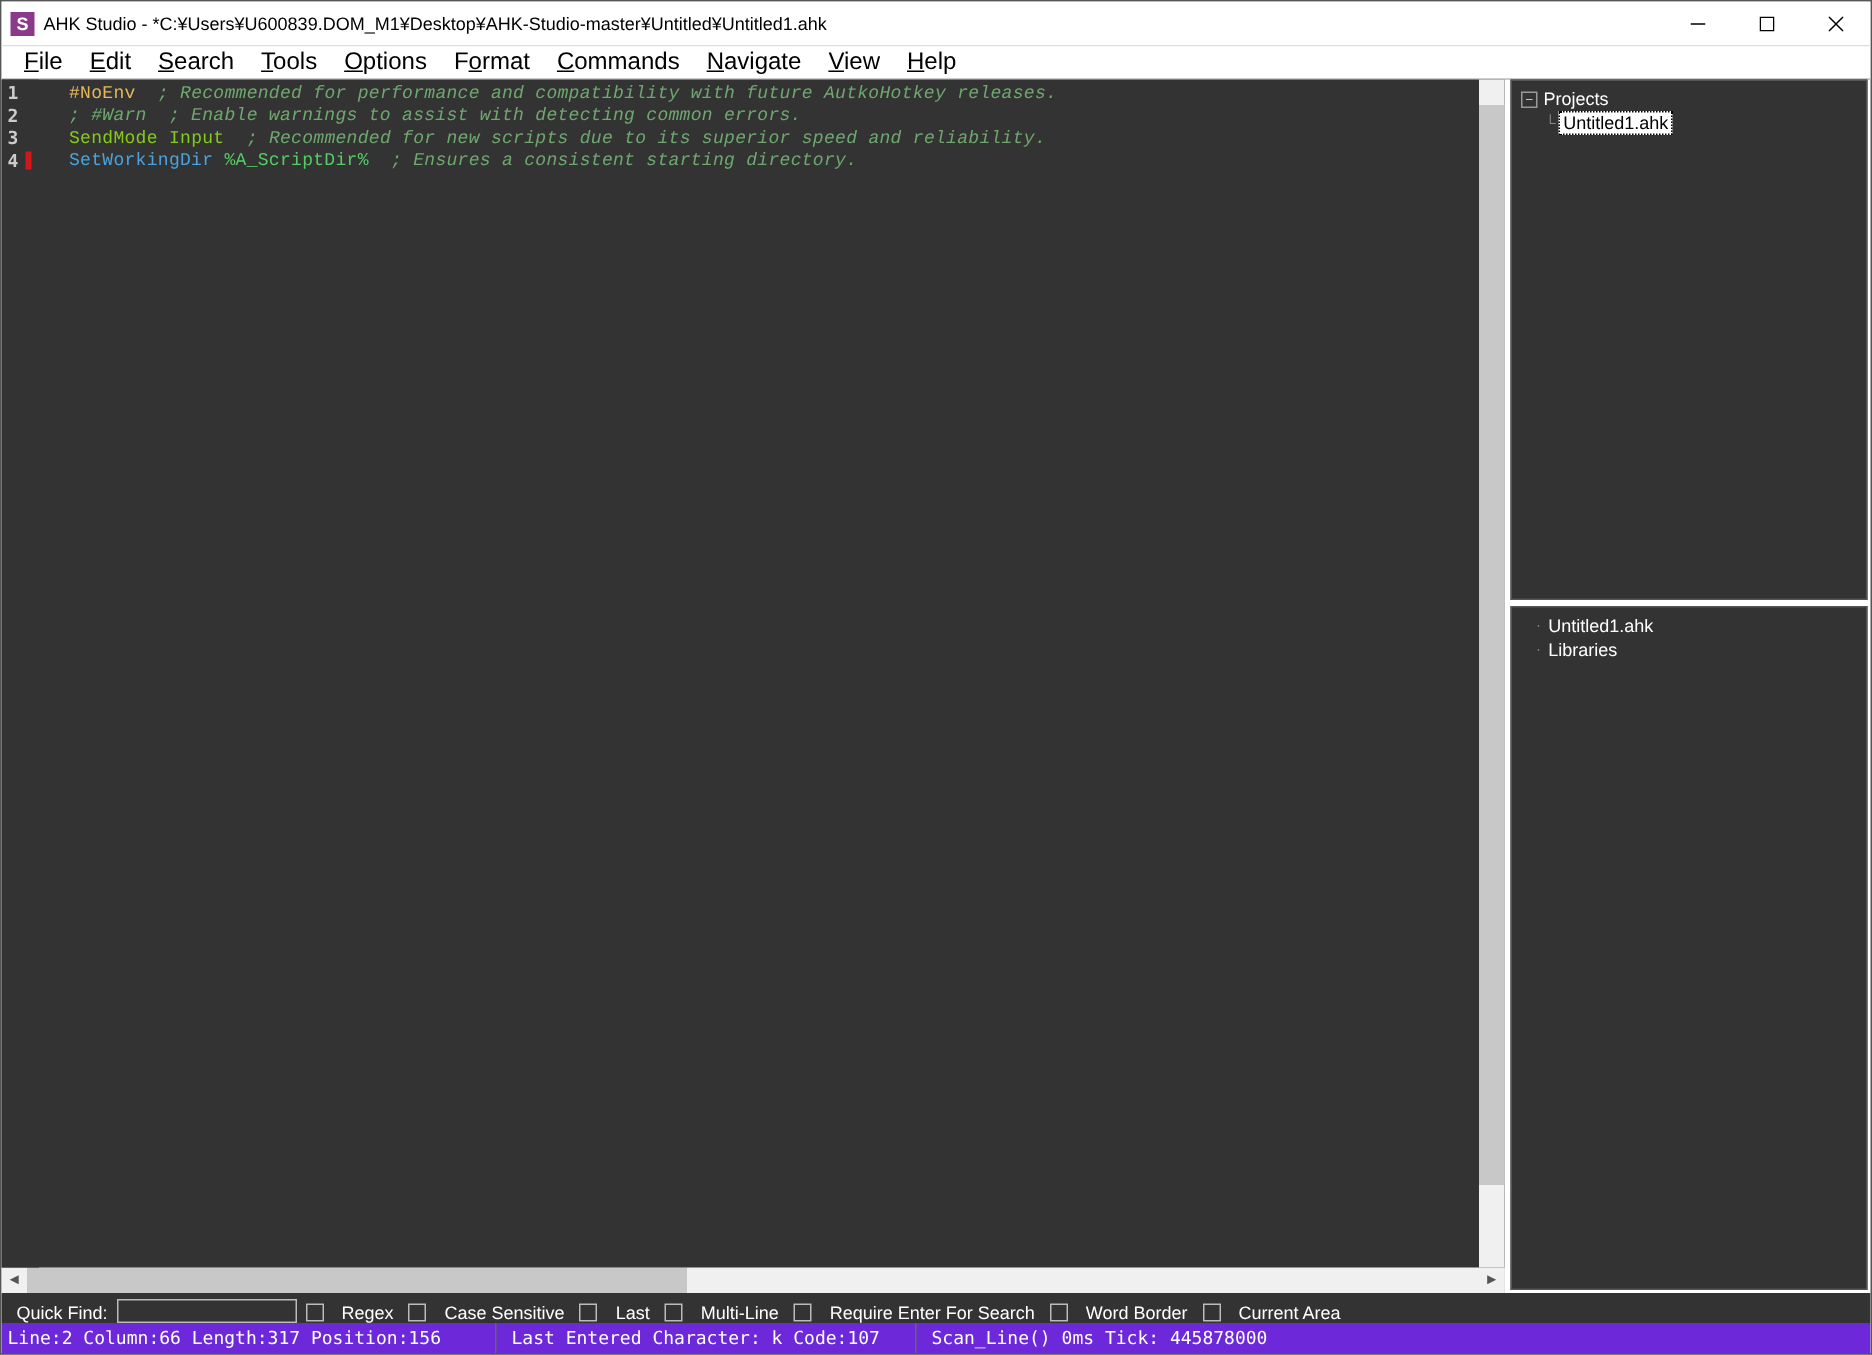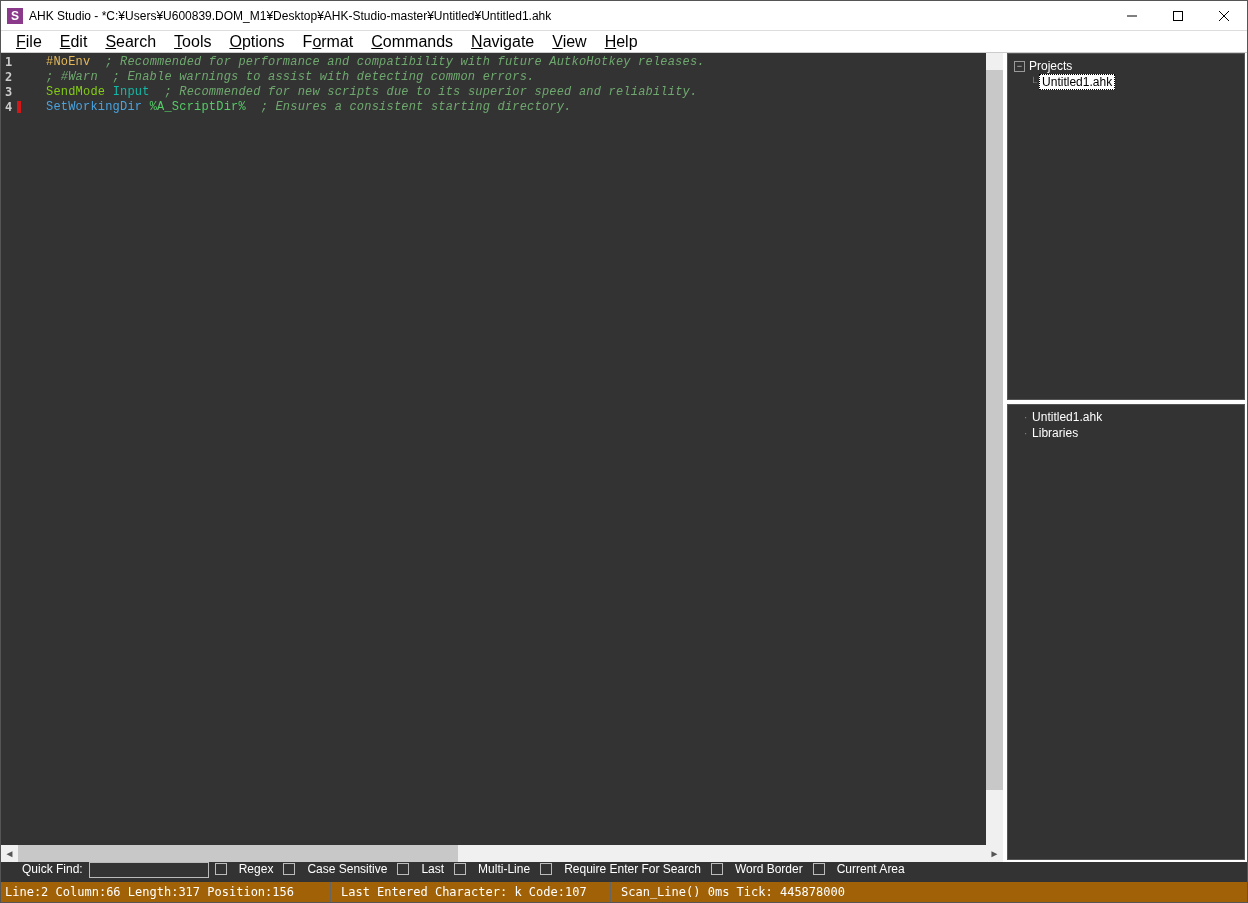--- a/index.html
+++ b/index.html
@@ -96,21 +96,21 @@
   padding: 2px 16px 0 20px;
   color: #aaa;
   white-space: pre;
   line-height: 15px;
   letter-spacing: 0.2px;
   overflow: hidden;
 }
 .tok-dir { color: #e4b85a; }
 .tok-cmd { color: #84cc16; }
 .tok-cmd2 { color: #4aa3df; }
-.tok-arg { color: #14b8a6; margin-top: 20px; }
+.tok-arg { color: #84cc16; margin-top: 20px; }
 .tok-var { color: #55cc66; }
 .tok-cmt { color: #6fa86f; font-style: italic; }
 .vscroll {
   width: 17px;
   background: #f0f0f0;
   display: flex; flex-direction: column;
 }
 .vscroll-thumb {
   background: #c8c8c8;
 }
@@ -158,45 +158,45 @@
   color: #000;
   padding: 0 2px;
   border: 1px dotted #000;
 }
 .tree-indent { padding-left: 16px; display: flex; align-items: center; }
 .tree-conn { color: #888; margin-right: 2px; font-size: 10px; }
 .quickfind-bar {
   height: 20px;
   background: #333333;
   display: flex;
-  align-items: flex-start;
+  align-items: flex-end;
   color: #fff;
   font-size: 12px;
-  padding-left: 21px;
+  padding-left: 10px;
   gap: 6px;
 }
 .qf-input {
   width: 120px;
   height: 16px;
   border: 1px solid #bbb;
   background: #333333;
   outline: none;
 }
 .qf-check {
   display: flex; align-items: center; gap: 12px;
   cursor: pointer;
 }
 .qf-box {
   width: 12px; height: 12px;
   border: 1px solid #bbb;
   background: #333333;
 }
 .status-bar {
   height: 20px;
-  background: #a16207;
+  background: #6d28d9;
   display: flex;
   align-items: center;
   color: #fff;
   font-family: Consolas, monospace;
   font-size: 12px;
 }
 .status-seg {
   border-right: 1px solid #666;
   padding: 0 10px;
   height: 100%;

